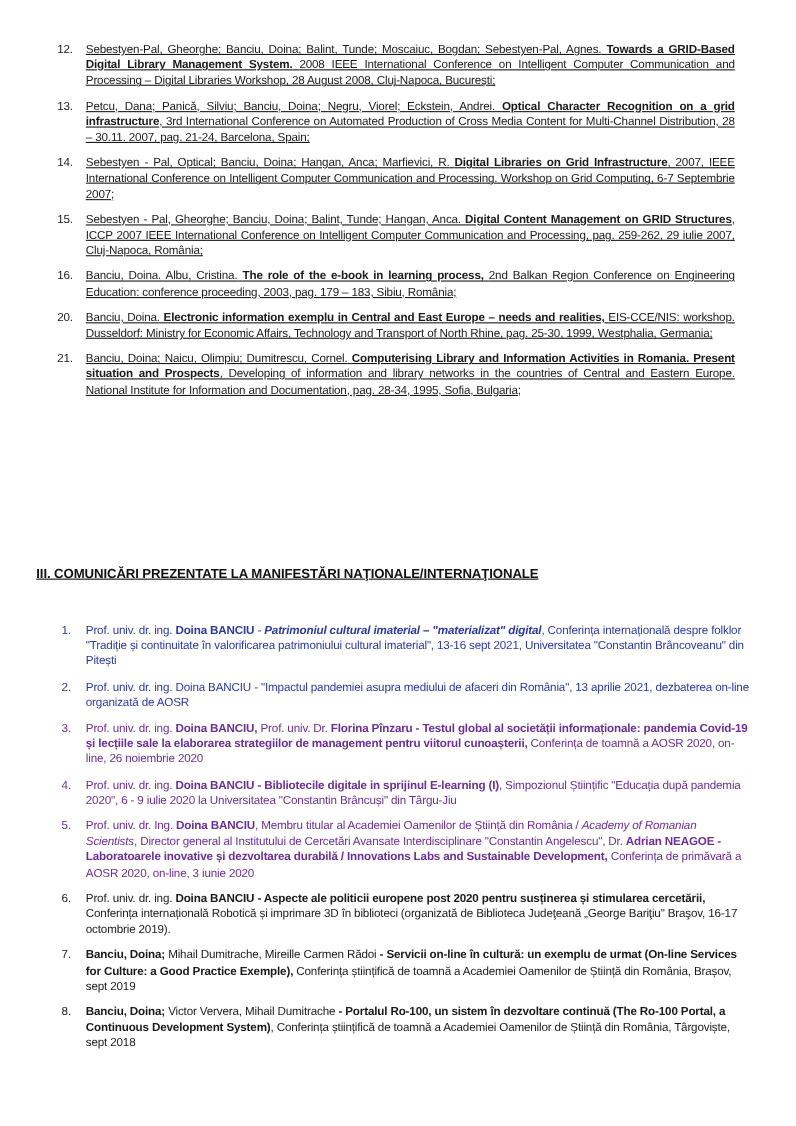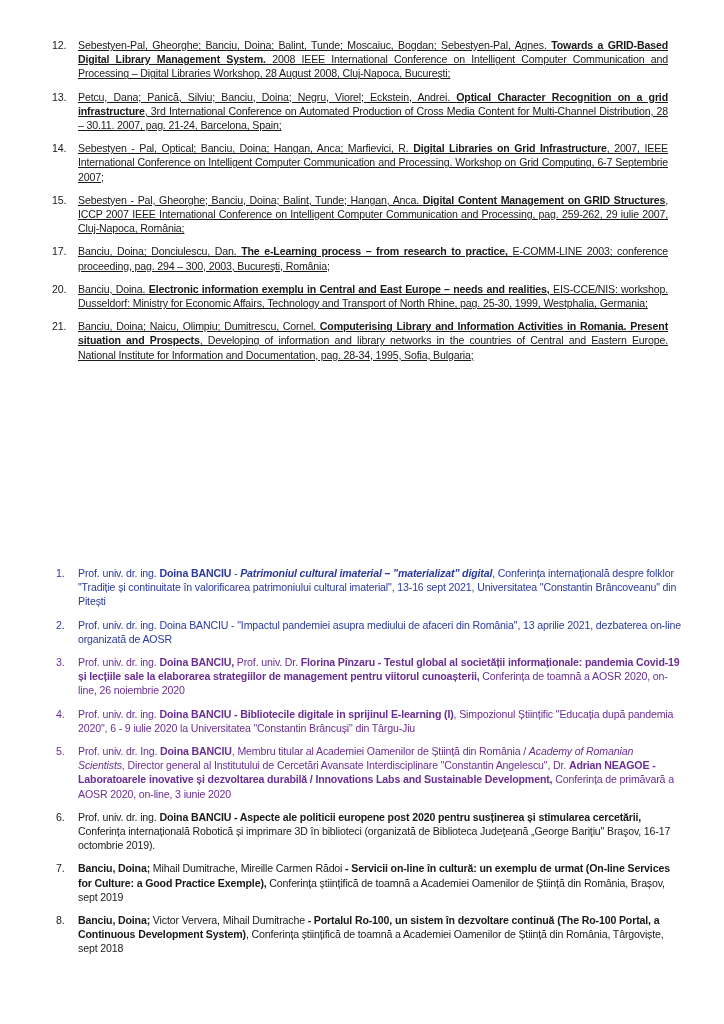--- a/index.html
+++ b/index.html
@@ -33,25 +33,26 @@
 </head>
 <body>
 
 <div class="page">
 
   <ol class="refs">
     <li class="ref"><span class="num">12.</span><span>Sebestyen-Pal, Gheorghe; Banciu, Doina; Balint, Tunde; Moscaiuc, Bogdan; Sebestyen-Pal, Agnes.</span> <b>Towards a GRID-Based Digital Library Management System.</b> <span>2008 IEEE International Conference on Intelligent Computer Communication and Processing – Digital Libraries Workshop, 28 August 2008, Cluj-Napoca, București;</span></li>
     <li class="ref"><span class="num">13.</span><span>Petcu, Dana; Panică, Silviu; Banciu, Doina; Negru, Viorel; Eckstein, Andrei.</span> <b>Optical Character Recognition on a grid infrastructure</b><span>, 3rd International Conference on Automated Production of Cross Media Content for Multi-Channel Distribution, 28 – 30.11. 2007, pag. 21-24, Barcelona, Spain;</span></li>
     <li class="ref"><span class="num">14.</span><span>Sebestyen - Pal, Optical; Banciu, Doina; Hangan, Anca; Marfievici, R.</span> <b>Digital Libraries on Grid Infrastructure</b><span>, 2007, IEEE International Conference on Intelligent Computer Communication and Processing. Workshop on Grid Computing, 6-7 Septembrie 2007;</span></li>
     <li class="ref"><span class="num">15.</span><span>Sebestyen - Pal, Gheorghe; Banciu, Doina; Balint, Tunde; Hangan, Anca.</span> <b>Digital Content Management on GRID Structures</b><span>, ICCP 2007 IEEE International Conference on Intelligent Computer Communication and Processing, pag. 259-262, 29 iulie 2007, Cluj-Napoca, România;</span></li>
-    <li class="ref"><span class="num">17.</span><span>Banciu, Doina; Donciulescu, Dan.</span> <b>The e-Learning process – from research to practice,</b> <span>E-COMM-LINE 2003; conference proceeding, pag. 294 – 300, 2003, Bucureşti, România;</span></li>
+    <li class="ref"><span class="num">16.</span><span>Banciu, Doina. Albu, Cristina.</span> <b>The role of the e-book in learning process,</b> <span>2nd Balkan Region Conference on Engineering Education: conference proceeding, 2003, pag. 179 – 183, Sibiu, România;</span></li>
     <li class="ref"><span class="num">20.</span><span>Banciu, Doina.</span> <b>Electronic information exemplu in Central and East Europe – needs and realities,</b> <span>EIS-CCE/NIS: workshop. Dusseldorf: Ministry for Economic Affairs, Technology and Transport of North Rhine, pag. 25-30, 1999, Westphalia, Germania;</span></li>
     <li class="ref"><span class="num">21.</span><span>Banciu, Doina; Naicu, Olimpiu; Dumitrescu, Cornel.</span> <b>Computerising Library and Information Activities in Romania. Present situation and Prospects</b><span>, Developing of information and library networks in the countries of Central and Eastern Europe. National Institute for Information and Documentation, pag. 28-34, 1995, Sofia, Bulgaria;</span></li>
   </ol>
 
+  <div class="heading">III. COMUNICĂRI PREZENTATE LA MANIFESTĂRI NAŢIONALE/INTERNAŢIONALE</div>
 
   <ol class="comms">
     <li class="comm blue"><span class="num">1.</span><span>Prof. univ. dr. ing. </span><b>Doina BANCIU</b><span> - </span><b><i>Patrimoniul cultural imaterial – "materializat" digital</i></b><span>,  Conferința internațională despre folklor "Tradiție și continuitate în valorificarea patrimoniului cultural imaterial", 13-16 sept 2021, Universitatea "Constantin Brâncoveanu" din Pitești</span></li>
     <li class="comm blue"><span class="num">2.</span><span>Prof. univ. dr. ing. Doina BANCIU - "Impactul pandemiei asupra mediului de afaceri din România", 13 aprilie 2021, dezbaterea on-line organizată de AOSR</span></li>
     <li class="comm purple"><span class="num">3.</span><span>Prof. univ. dr. ing. </span><b>Doina BANCIU,</b><span> Prof. univ. Dr. </span><b>Florina Pînzaru - Testul global al societății informaționale: pandemia Covid-19 și lecțiile sale la elaborarea strategiilor de management pentru viitorul cunoașterii,</b><span> Conferința de toamnă a AOSR 2020, on-line, 26 noiembrie 2020</span></li>
     <li class="comm purple"><span class="num">4.</span><span>Prof. univ. dr. ing. </span><b>Doina BANCIU - Bibliotecile digitale in sprijinul  E-learning (I)</b><span>,  Simpozionul Științific "Educația după pandemia 2020", 6 - 9 iulie 2020 la Universitatea "Constantin Brâncuși" din Târgu-Jiu</span></li>
     <li class="comm purple"><span class="num">5.</span><span>Prof. univ. dr. Ing. </span><b>Doina BANCIU</b><span>, Membru titular al Academiei Oamenilor de Știință din România / </span><i>Academy of Romanian Scientists</i><span>, Director general al Institutului de Cercetări Avansate Interdisciplinare "Constantin Angelescu", Dr. </span><b>Adrian NEAGOE - Laboratoarele inovative și dezvoltarea durabilă / Innovations Labs and Sustainable Development,</b><span> Conferința de primăvară a AOSR 2020, on-line, 3 iunie 2020</span></li>
     <li class="comm black"><span class="num">6.</span><span>Prof. univ. dr. ing. </span><b>Doina BANCIU - Aspecte ale politicii europene post 2020 pentru susținerea și stimularea cercetării,</b><span> Conferința internațională Robotică și imprimare 3D în biblioteci (organizată de Biblioteca Judeţeană „George Bariţiu" Braşov, 16-17 octombrie 2019).</span></li>
     <li class="comm black"><span class="num">7.</span><b>Banciu, Doina;</b><span> Mihail Dumitrache, Mireille Carmen Rădoi </span><b>- Servicii on-line în cultură: un exemplu de urmat (On-line Services for Culture: a Good Practice Exemple),</b><span> Conferința științifică de toamnă a Academiei Oamenilor de Știință din România, Brașov, sept 2019</span></li>
     <li class="comm black"><span class="num">8.</span><b>Banciu, Doina;</b><span> Victor Ververa, Mihail Dumitrache </span><b>- Portalul Ro-100, un sistem în dezvoltare continuă (The Ro-100 Portal, a Continuous Development System)</b><span>, Conferința științifică de toamnă a Academiei Oamenilor de Știință din România, Târgoviște, sept 2018</span></li>

